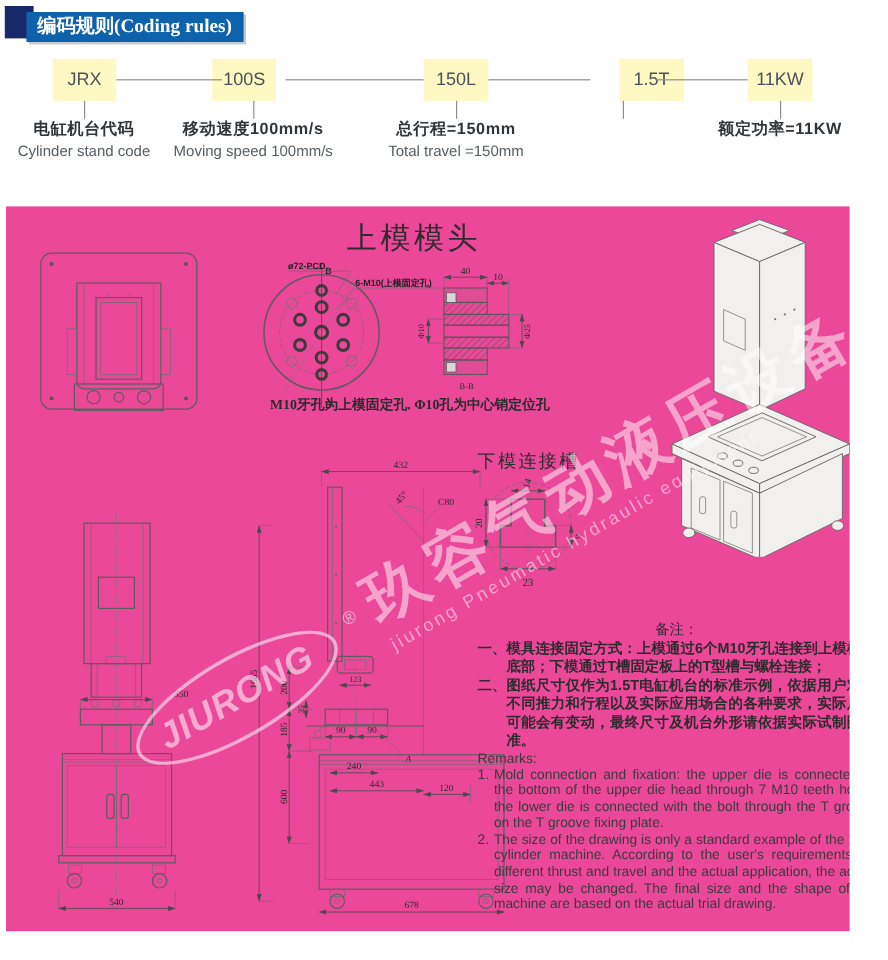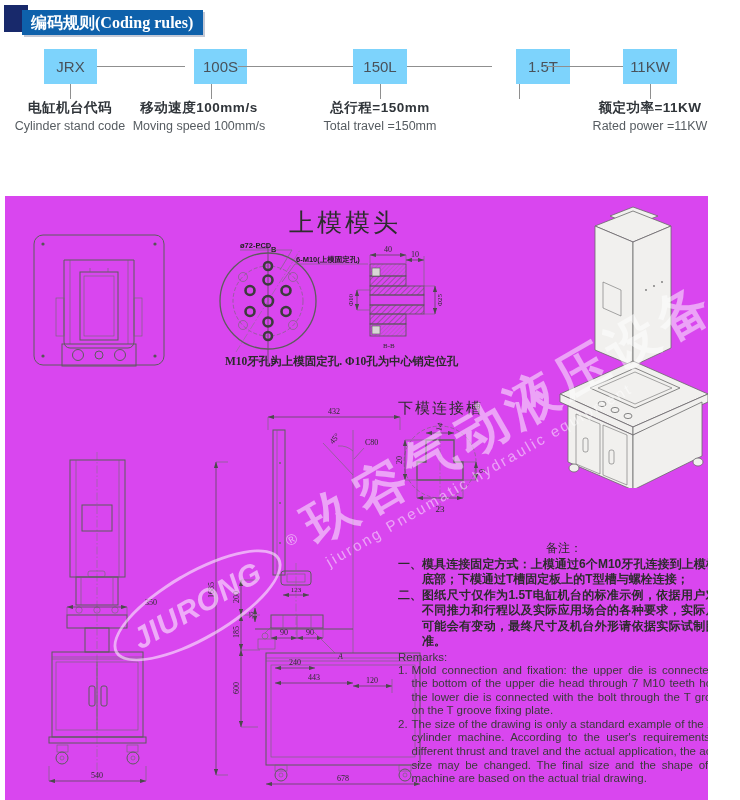--- a/index.html
+++ b/index.html
@@ -4,29 +4,29 @@
 <style>
   html,body{margin:0;padding:0;background:#fff;}
   .page{position:relative;width:708px;height:800px;background:#fff;overflow:hidden;
         font-family:"Liberation Sans",sans-serif;}
   
   .hdr-square{position:absolute;left:4px;top:5px;width:24px;height:27px;background:#18296b;}
   .hdr-banner{position:absolute;left:22px;top:10px;height:25px;padding:0 10px 0 9px;background:#0e61ab;
       color:#fff;font-family:"Liberation Serif",serif;font-weight:bold;font-size:16px;line-height:25px;
       box-shadow:2px 2px 0 rgba(20,40,90,.25);}
   
-  .code-box{position:absolute;top:49px;height:35px;background:#7dd3fc;color:#49525b;
+  .code-box{position:absolute;top:49px;height:35px;background:#fef9c3;color:#49525b;
       font-size:15px;line-height:35px;text-align:center;}
   .h-conn{position:absolute;top:66px;height:1px;background:#8f8f8f;}
   .v-stub{position:absolute;top:84px;width:1px;height:15px;background:#8f8f8f;}
   .code-lbl{position:absolute;top:99px;width:180px;text-align:center;}
   .code-lbl .cn{font-size:13.5px;font-weight:600;color:#30353a;letter-spacing:.5px;}
   .code-lbl .en{font-size:12.5px;color:#565c61;margin-top:2px;}
   
-  .panel{position:absolute;left:5px;top:196px;width:730px;height:604px;background:#d946ef;}
+  .panel{position:absolute;left:5px;top:172px;width:730px;height:604px;background:#ec4899;}
   .panel-title{position:absolute;left:255px;top:10px;width:170px;text-align:center;
       font-size:25px;font-weight:500;color:#2d2d2d;letter-spacing:3px;}
   .slot-title{position:absolute;left:393px;top:203px;font-size:15px;font-weight:500;color:#2d2d2d;letter-spacing:2px;}
   .flange-cap{position:absolute;left:196px;top:158px;width:270px;font-family:"Liberation Serif",serif;
       font-size:11.5px;font-weight:bold;color:#2b2b2b;white-space:nowrap;margin-left:24px;}
   .dwg{position:absolute;}
   
   .ln{stroke:#5d5d5d;fill:none;stroke-width:1;}
   .tn{stroke:#6d6d6d;fill:none;stroke-width:.6;}
   .fl{fill:#f1f0ee;stroke:#6a6a6a;stroke-width:.8;}
@@ -71,51 +71,50 @@
       <pattern id="h2" width="3" height="3" patternUnits="userSpaceOnUse" patternTransform="rotate(45)">
         <line x1="0" y1="0" x2="0" y2="3" stroke="#777" stroke-width="0.6"></line>
       </pattern>
     </defs>
   </svg>
 
   <div class="hdr-square"></div>
   <div class="hdr-banner">编码规则(Coding rules)</div>
 
   <div class="code-box" style="left:44px;width:53px">JRX</div>
-  <div class="code-box" style="left:194px;width:53px">100S</div>
+  <div class="code-box" style="left:177px;width:53px">100S</div>
   <div class="code-box" style="left:353px;width:54px">150L</div>
   <div class="code-box" style="left:516px;width:54px">1.5T</div>
   <div class="code-box" style="left:623px;width:54px">11KW</div>
   <div class="h-conn" style="left:97px;width:88px"></div>
   <div class="h-conn" style="left:238px;width:115px"></div>
   <div class="h-conn" style="left:407px;width:85px"></div>
   <div class="h-conn" style="left:546px;width:77px"></div>
   <div class="v-stub" style="left:70px"></div>
   <div class="v-stub" style="left:211px"></div>
   <div class="v-stub" style="left:380px"></div>
   <div class="v-stub" style="left:519px"></div>
   <div class="v-stub" style="left:650px"></div>
 
   <div class="code-lbl" style="left:-20px">
     <div class="cn">电缸机台代码</div>
     <div class="en">Cylinder stand code</div>
   </div>
-  <div class="code-lbl" style="left:109px">
+  <div class="code-lbl" style="left:121px">
     <div class="cn">移动速度100mm/s</div>
     <div class="en">Moving speed 100mm/s</div>
   </div>
   <div class="code-lbl" style="left:290px">
     <div class="cn">总行程=150mm</div>
     <div class="en">Total travel =150mm</div>
   </div>
   <div class="code-lbl" style="left:429px">
   </div>
   <div class="code-lbl" style="left:560px">
     <div class="cn">额定功率=11KW</div>
-    <div class="en">Rated power =11KW</div>
   </div>
 
   <div class="panel">
 
     <div class="panel-title">上模模头</div>
 
     <svg class="dwg" style="left:25px;top:36px" width="140" height="138" viewBox="0 0 140 138">
       <rect class="ln" x="4" y="3" width="130" height="130" rx="9"></rect>
       <circle cx="13" cy="12" r="1.6" fill="#555"></circle>
         <circle cx="125" cy="12" r="1.6" fill="#555"></circle>

